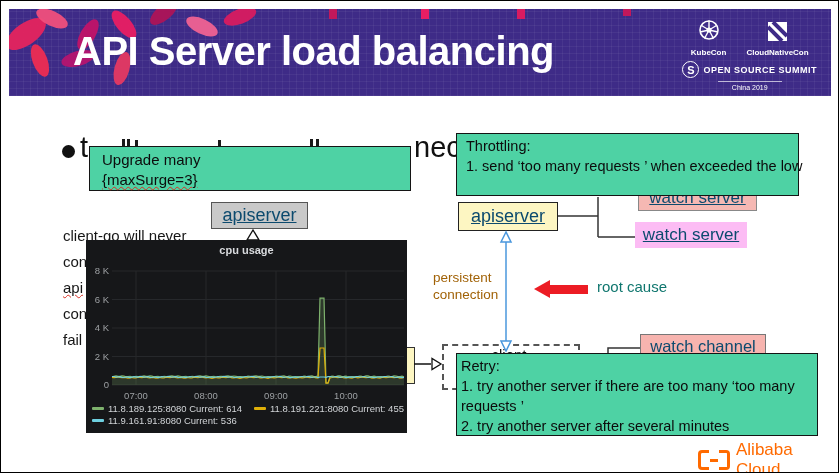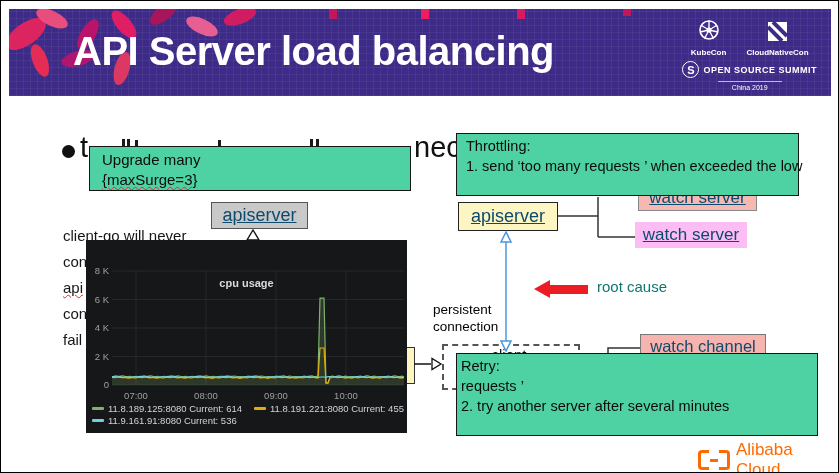--- a/index.html
+++ b/index.html
@@ -44,31 +44,31 @@
   .nodebox{display:flex;align-items:center;justify-content:center;box-sizing:border-box;color:#0c4a6e;text-decoration:underline;}
   .apiserver-old{left:210px;top:201px;width:97px;height:27px;background:#c9c9c9;border:1.5px solid #555;font-size:18px;z-index:2;}
   .apiserver-new{left:457px;top:201px;width:100px;height:29px;background:#fdf6c2;border:1px solid #222;font-size:18px;z-index:2;}
   .watch-server-1{left:637px;top:183px;width:119px;height:27px;background:#f5b8b3;border:1px solid #888;font-size:17px;z-index:2;}
   .watch-server-2{left:634px;top:221px;width:112px;height:26px;background:#fcbcf4;font-size:17px;z-index:2;}
   .watch-channel{left:639px;top:333px;width:126px;height:25px;background:#f7b4af;border:1px solid #777;font-size:16.5px;z-index:2;}
   .client-box{left:441px;top:343px;width:134px;height:42px;border:2px dashed #555;z-index:2;}
   .client-label{left:441px;top:345px;width:134px;text-align:center;font-size:15px;color:#111;z-index:2;}
   .yellow-sliver{left:390px;top:346px;width:24px;height:37px;background:#fdf6c2;border:1px solid #333;z-index:2;box-sizing:border-box;}
 
-  .persistent{left:432px;top:268px;font-size:13.5px;line-height:17px;color:#000000;z-index:2;margin-top:32px;}
+  .persistent{left:432px;top:268px;font-size:13.5px;line-height:17px;color:#a16207;z-index:2;}
   .root-cause{left:596px;top:277px;font-size:15px;color:#0f766e;z-index:2;}
   .red-arrow{left:533px;top:279px;display:flex;align-items:center;z-index:2;}
   .red-arrow-head{width:0;height:0;border-top:9px solid transparent;border-bottom:9px solid transparent;border-right:16px solid #ec1c24;}
   .red-arrow-body{width:38px;height:9px;background:#ec1c24;}
 
   .overlay-svg{left:0;top:0;width:839px;height:473px;z-index:2;pointer-events:none;}
 
   
   .chart-panel{left:85px;top:239px;width:321px;height:193px;background:#161719;z-index:3;}
-  .chart-title{text-align:center;font-size:11px;font-weight:bold;color:#d8dadd;padding-top:4px;margin-top:33px;}
+  .chart-title{text-align:center;font-size:11px;font-weight:bold;color:#d8dadd;padding-top:4px;}
   .plot-svg{position:absolute;left:0;top:17px;}
   .legend{position:absolute;left:6px;top:163px;width:312px;display:flex;flex-wrap:wrap;column-gap:12px;row-gap:1px;
           font-size:9.5px;color:#d2d5d8;}
   .lg-item{display:flex;align-items:center;gap:4px;white-space:nowrap;}
   .lg-dash{display:inline-block;width:12px;height:3px;border-radius:1px;}
 
   
   .ali-logo{left:697px;top:439px;display:flex;align-items:center;z-index:1;}
   .ali-icon{display:flex;align-items:center;}
   .ali-l{width:8px;height:14px;border:3px solid #ff6a00;border-right:none;border-radius:4px 0 0 4px;}
@@ -162,20 +162,21 @@
     <div><span class="squiggle">{maxSurge=3}</span></div>
   </div>
 
   <div class="abs teal throttling">
     <div>Throttling:</div>
     <div>1. send ‘too many requests ’ when exceeded the low</div>
   </div>
 
   <div class="abs teal retry">
     <div>Retry:</div>
+    <div>1. try another server if there are too many ‘too many</div>
     <div>requests ’</div>
     <div>2. try another server after several minutes</div>
   </div>
 
   <div class="abs nodebox apiserver-old">apiserver</div>
   <div class="abs nodebox apiserver-new">apiserver</div>
   <div class="abs nodebox watch-server-1">watch server</div>
   <div class="abs nodebox watch-server-2">watch server</div>
   <div class="abs nodebox watch-channel">watch channel</div>
   <div class="abs client-box"></div>

